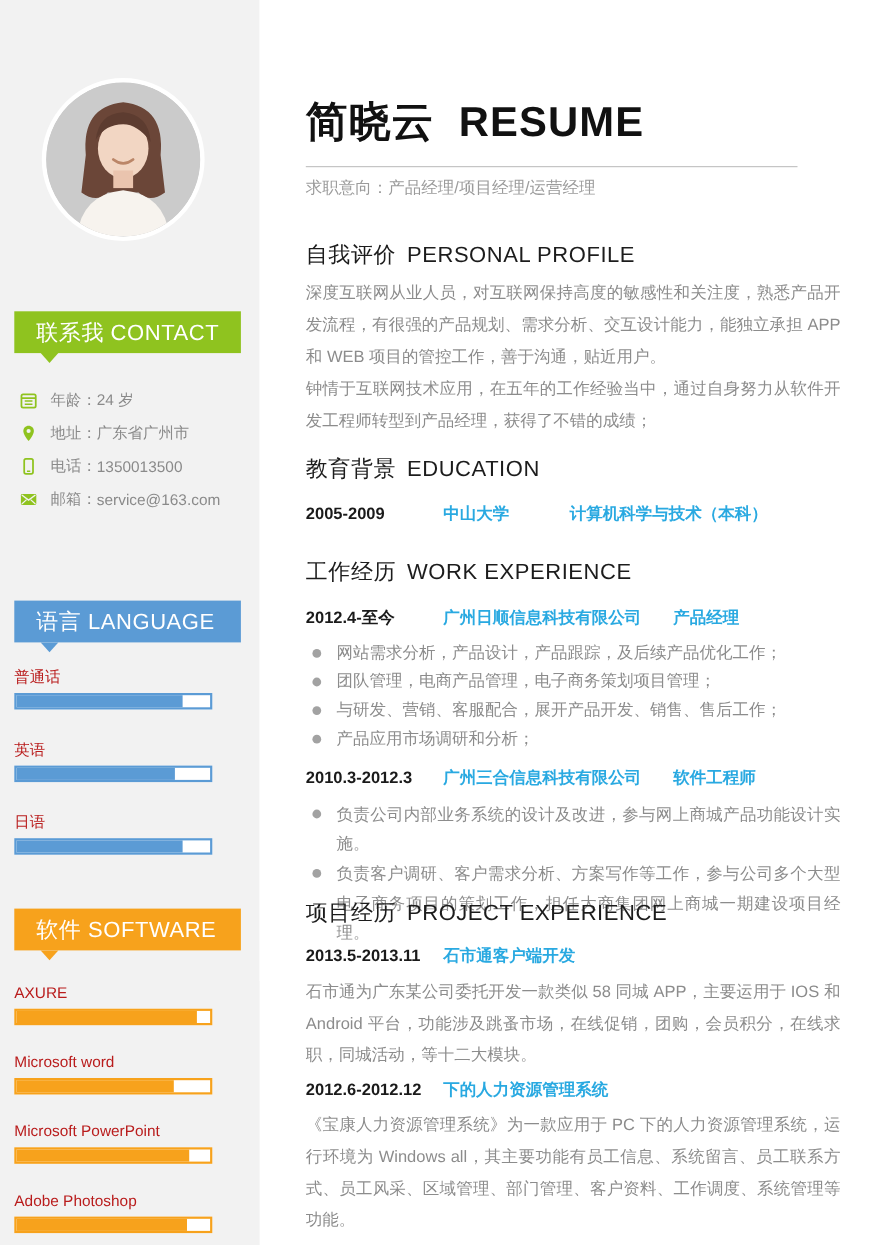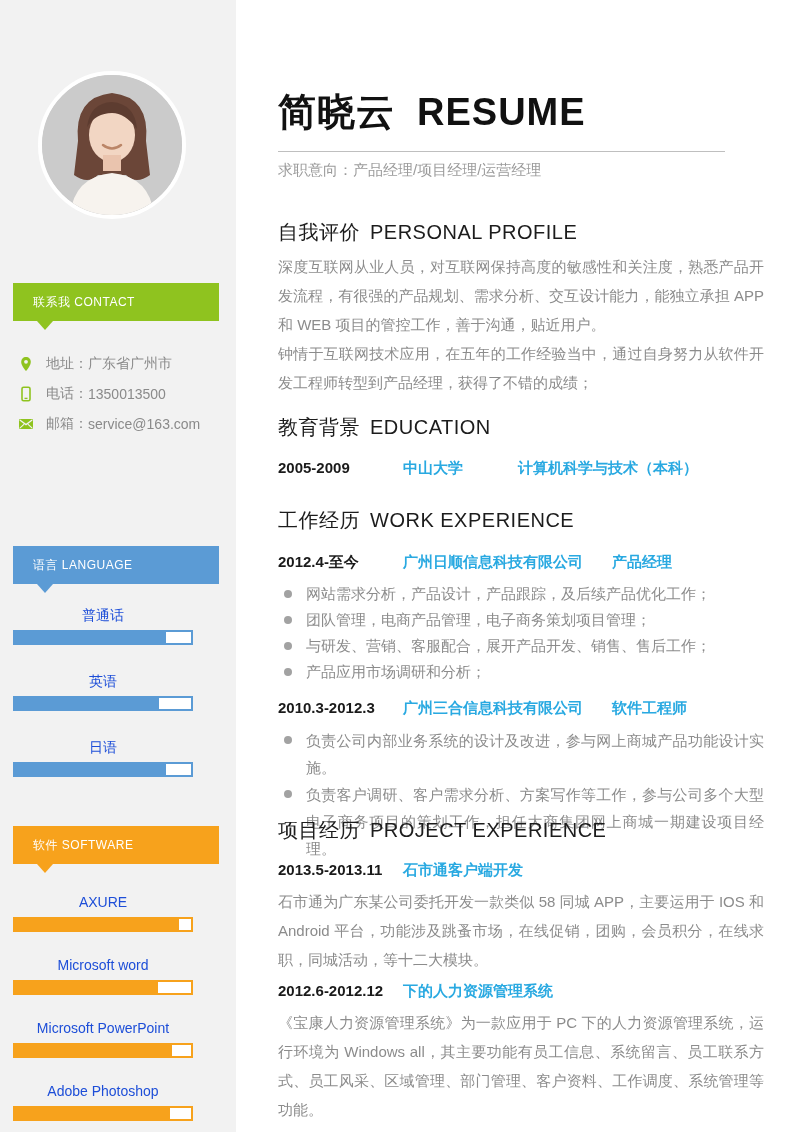--- a/index.html
+++ b/index.html
@@ -3,32 +3,32 @@
 <meta charset="utf-8">
 <style>
   html,body{margin:0;padding:0;background:#ffffff;}
   #page{position:relative;width:800px;height:1132px;background:#ffffff;overflow:hidden;
         font-family:"Liberation Sans","DejaVu Sans",sans-serif;}
   
   #sidebar{position:absolute;left:0;top:0;width:236px;height:1132px;background:#f2f2f2;}
   .photo-ring{position:absolute;left:38px;top:71px;width:140px;height:140px;border:4px solid #ffffff;
               border-radius:50%;overflow:hidden;background:#cbcbcb;}
   .photo-ring svg{display:block;}
-  .ribbon{position:absolute;left:13px;width:206px;height:38px;color:#ffffff;font-size:12px;
+  .ribbon{position:absolute;left:13px;width:206px;height:38px;color:#ffffff;font-size:20px;
           display:flex;align-items:center;padding-left:20px;box-sizing:border-box;letter-spacing:.5px;}
   .ribbon:after{content:"";position:absolute;left:24px;top:100%;width:0;height:0;
                 border-left:8px solid transparent;border-right:8px solid transparent;}
   .ribbon.green{background:#8fc31f;}  .ribbon.green:after{border-top:9px solid #8fc31f;}
   .ribbon.blue{background:#5b9bd5;}   .ribbon.blue:after{border-top:9px solid #5b9bd5;}
   .ribbon.orange{background:#f7a21c;} .ribbon.orange:after{border-top:9px solid #f7a21c;}
   .contact-list{position:absolute;left:18px;top:349px;width:205px;}
   .contact-row{display:flex;align-items:center;height:30px;font-size:14px;color:#8a8a8a;}
   .contact-row .cicon{width:17px;height:17px;margin-right:11px;flex:0 0 17px;display:flex;align-items:center;}
   .skill-group{margin-bottom:24px;}
-  .skill-label{font-size:14px;color:#1d4ed8;margin-bottom:6px;line-height:18px;text-align:center;}
+  .skill-label{font-size:14px;color:#b91c1c;margin-bottom:6px;line-height:18px;}
   .bar{width:176px;height:11px;border:2px solid;background:#ffffff;}
   .bar.blue{border-color:#5b9bd5;}   .bar.blue .fill{background:#5b9bd5;}
   .bar.orange{border-color:#f7a21c;} .bar.orange .fill{background:#f7a21c;}
   .bar .fill{height:100%;}
   #lang-list{position:absolute;left:13px;top:606px;}
   #soft-list{position:absolute;left:13px;top:893px;}
   #lang-list .skill-group{margin-bottom:27px;}
   
   #main{position:absolute;left:236px;top:0;width:564px;height:892px;background:#ffffff;}
   .mblock{position:absolute;left:42px;right:36px;}
@@ -69,20 +69,32 @@
     </div>
 
     <div class="ribbon green" style="top:283px">
       <span>联系我 CONTACT</span>
     </div>
 
     <div class="contact-list">
       <div class="contact-row">
         <span class="cicon">
           <svg width="16" height="16" viewBox="0 0 16 16">
+              <rect x="1.5" y="2.5" width="13" height="12" rx="1.5" fill="none" stroke="#8fc31f" stroke-width="1.6"></rect>
+              <line x1="1.5" y1="6" x2="14.5" y2="6" stroke="#8fc31f" stroke-width="1.6"></line>
+              <line x1="4.5" y1="8.5" x2="11.5" y2="8.5" stroke="#8fc31f" stroke-width="1.4"></line>
+              <line x1="4.5" y1="11.5" x2="11.5" y2="11.5" stroke="#8fc31f" stroke-width="1.4"></line>
+            </svg>
+        </span>
+        <span>年龄：</span>
+        <span>24 岁</span>
+      </div>
+      <div class="contact-row">
+        <span class="cicon">
+          <svg width="16" height="16" viewBox="0 0 16 16">
               <path d="M8 1C5.2 1 3.2 3.1 3.2 5.9 3.2 9.6 8 15 8 15s4.8-5.4 4.8-9.1C12.8 3.1 10.8 1 8 1z" fill="#8fc31f"></path>
               <circle cx="8" cy="5.8" r="1.9" fill="#f2f2f2"></circle>
             </svg>
         </span>
         <span>地址：</span>
         <span>广东省广州市</span>
       </div>
       <div class="contact-row">
         <span class="cicon">
           <svg width="16" height="16" viewBox="0 0 16 16">

